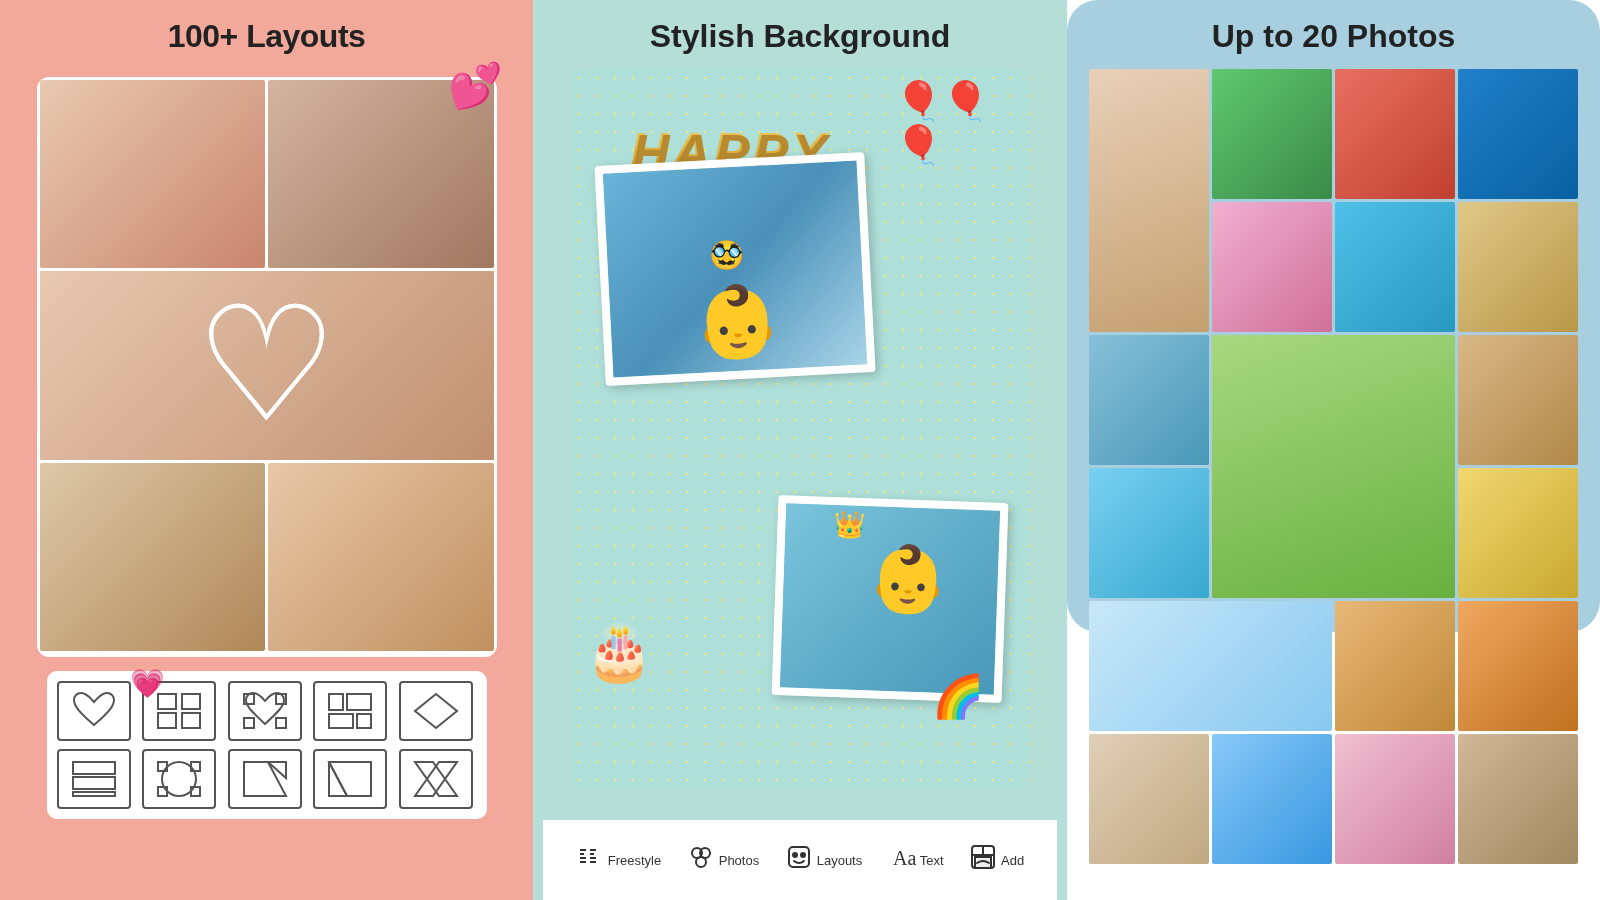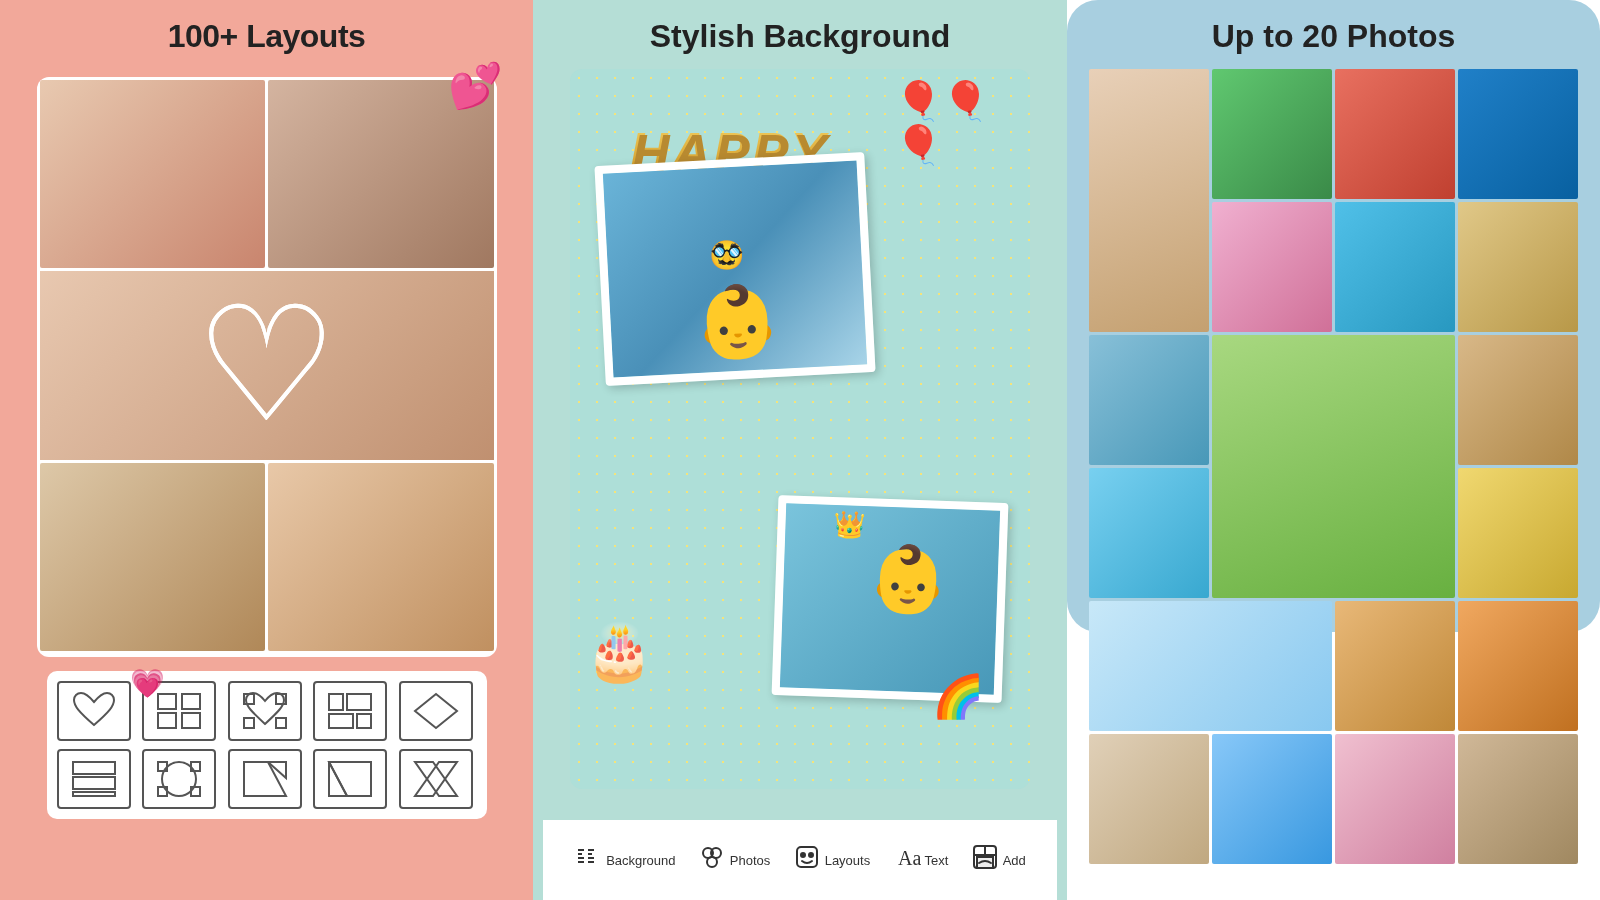--- a/index.html
+++ b/index.html
@@ -434,21 +434,21 @@
           <line x1="4" y1="7" x2="10" y2="7"></line>
           <line x1="4" y1="11" x2="8" y2="11"></line>
           <line x1="4" y1="15" x2="10" y2="15"></line>
           <line x1="14" y1="7" x2="20" y2="7"></line>
           <line x1="14" y1="11" x2="18" y2="11"></line>
           <line x1="14" y1="15" x2="20" y2="15"></line>
           <line x1="4" y1="19" x2="10" y2="19"></line>
           <line x1="14" y1="19" x2="20" y2="19"></line>
         </svg>
       </span>
-      <span class="tool-label">Background</span>
+      <span class="tool-label">Freestyle</span>
     </div>
     <div class="tool-item">
       <span class="tool-icon">
         <svg width="28" height="28" viewBox="0 0 28 28" fill="none" stroke="#333" stroke-width="2">
           <circle cx="10" cy="10" r="5"></circle>
           <circle cx="18" cy="10" r="5"></circle>
           <circle cx="14" cy="19" r="5"></circle>
         </svg>
       </span>
       <span class="tool-label">Photos</span>

